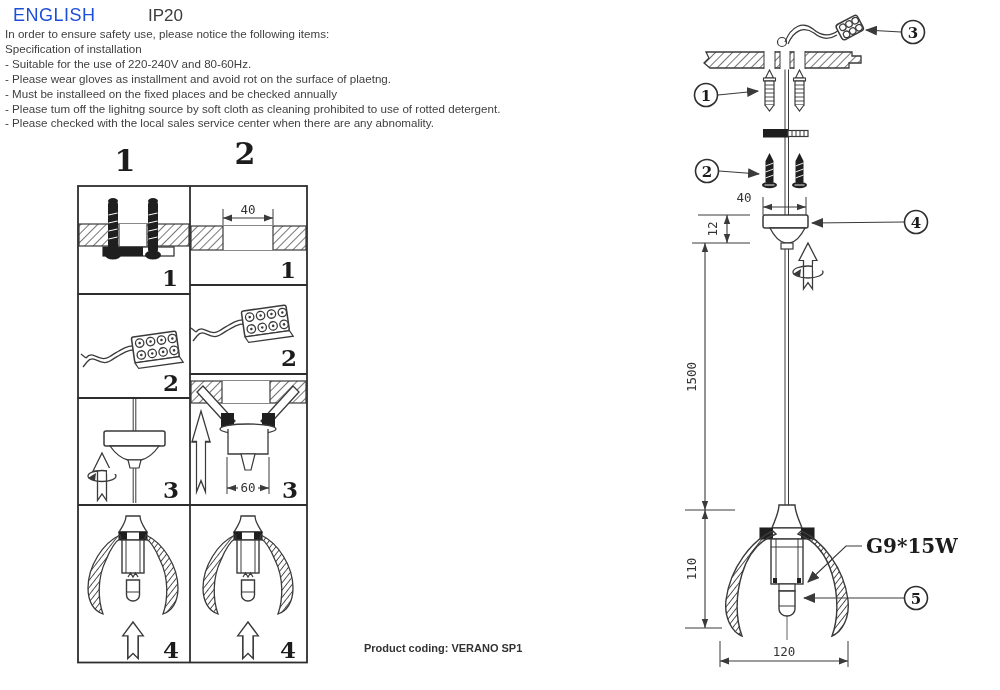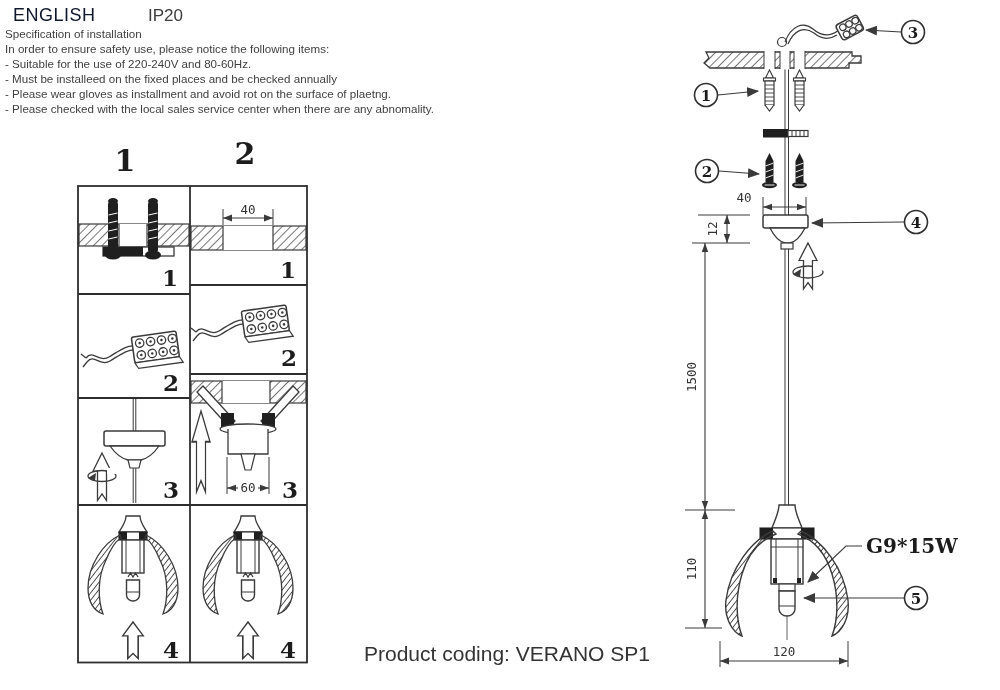--- a/index.html
+++ b/index.html
@@ -1,42 +1,43 @@
 <!DOCTYPE html>
 <html><head>
 <meta charset="utf-8">
 <style>
   html,body{margin:0;padding:0;}
   body{width:1000px;height:690px;background:#fff;position:relative;overflow:hidden;
        font-family:"Liberation Sans",sans-serif;color:#3a3a3a;}
   .abs{position:absolute;}
-  .lang{left:13px;top:5px;font-size:18px;letter-spacing:.5px;color:#0f172a;}
+  .lang{left:13px;top:5px;font-size:18px;letter-spacing:.5px;color:#1d4ed8;}
   .ip{left:148px;top:6px;font-size:17px;color:#3c3c3c;}
   .spec{left:5px;top:27px;font-size:11.6px;line-height:14.9px;color:#3f3f3f;white-space:nowrap;}
   .colhead{font-family:"DejaVu Serif",serif;font-weight:bold;font-size:30px;color:#1c1c1c;width:30px;text-align:center;}
-  .footer{left:364px;top:642px;font-size:21px;color:#333;}
+  .footer{left:364px;top:642px;font-size:11px;color:#333;font-weight:bold;}
   svg{position:absolute;}
   svg text{stroke:none;}
   .dim{font:12.5px "DejaVu Sans Mono",monospace;fill:#333;}
   .step{font:bold 23px "DejaVu Serif",serif;fill:#1c1c1c;}
   .co{font:bold 15px "DejaVu Serif",serif;fill:#1c1c1c;}
   .g9{font:bold 20px "DejaVu Serif",serif;fill:#1c1c1c;}
 </style>
 </head>
 <body>
 
 <div class="abs lang">ENGLISH</div>
 <div class="abs ip">IP20</div>
 
 <div class="abs spec">
+  <div>In order to ensure safety use, please notice the following items:</div>
   <div>Specification of installation</div>
-  <div>In order to ensure safety use, please notice the following items:</div>
   <div>- Suitable for the use of 220-240V and 80-60Hz.</div>
+  <div>- Please wear gloves as installment and avoid rot on the surface of plaetng.</div>
   <div>- Must be installeed on the fixed places and be checked annually</div>
-  <div>- Please wear gloves as installment and avoid rot on the surface of plaetng.</div>
+  <div>- Please tum off the lighitng source by soft cloth as cleaning prohibited to use of rotted detergent.</div>
   <div>- Please checked with the local sales service center when there are any abnomality.</div>
 </div>
 
 <div class="abs colhead" style="left:110px;top:143px;">1</div>
 <div class="abs colhead" style="left:230px;top:136px;">2</div>
 
 <svg style="left:77px;top:185px;" width="231" height="479" viewBox="0 0 231 479">
   <defs>
     <pattern id="h1" patternUnits="userSpaceOnUse" width="6" height="6" patternTransform="rotate(45)">
       <line x1="0" y1="0" x2="0" y2="6" stroke="#3a3a3a" stroke-width="1.4"></line>

